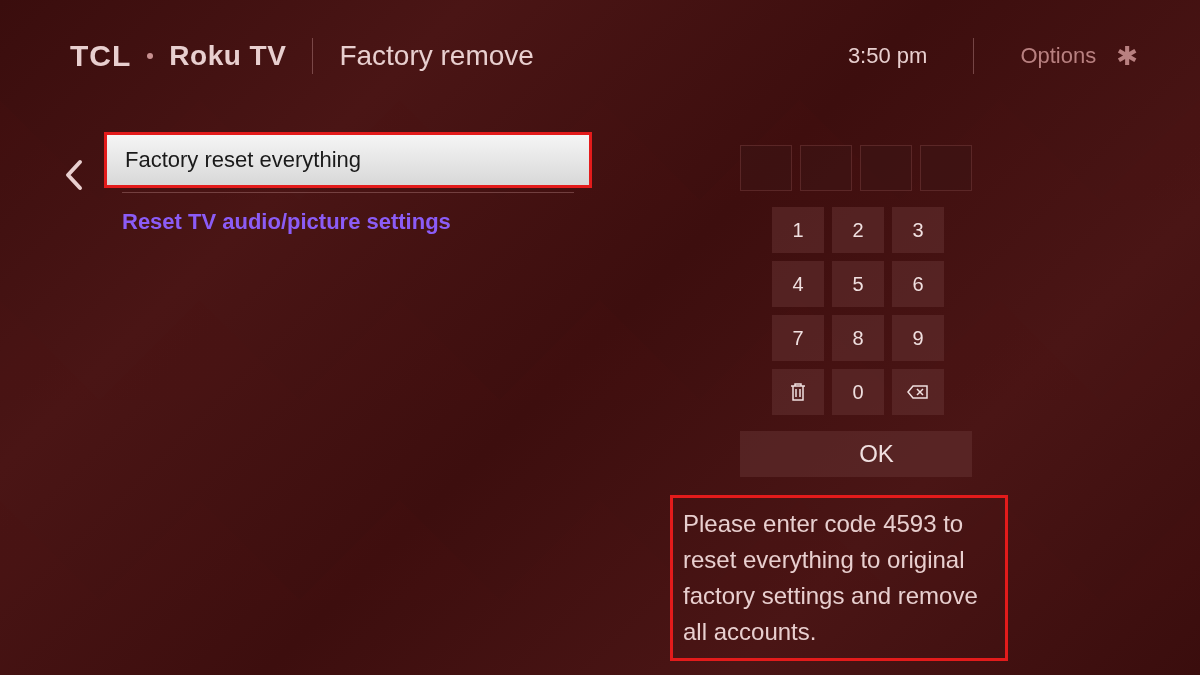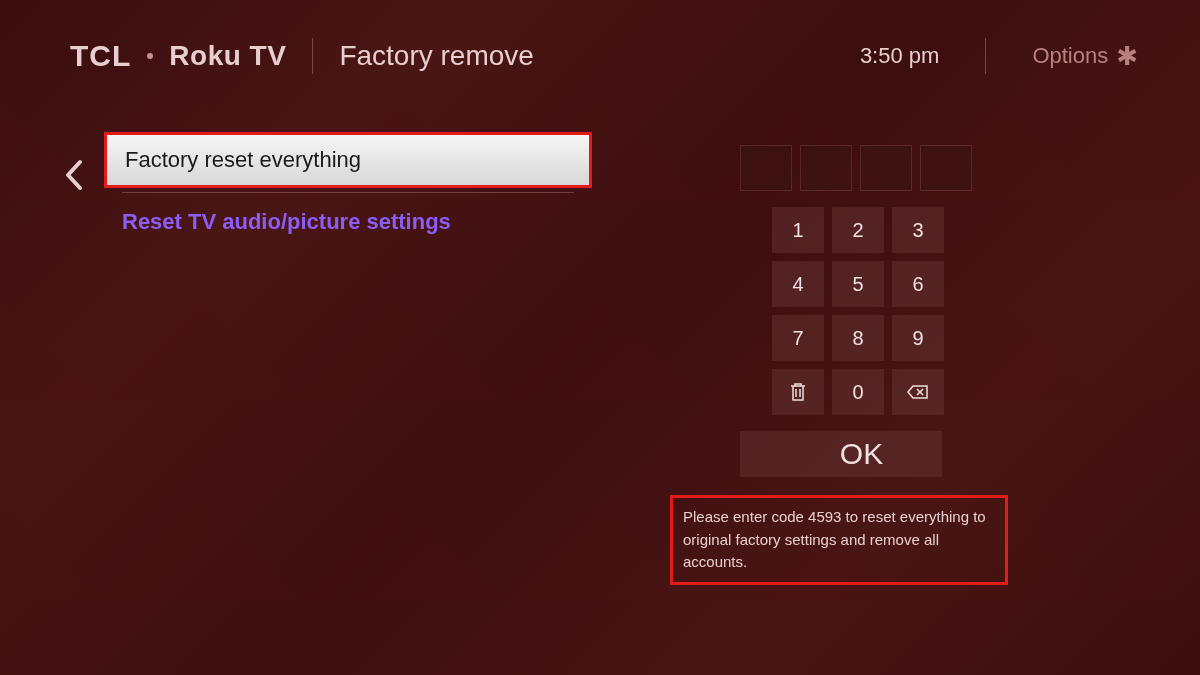--- a/index.html
+++ b/index.html
@@ -77,21 +77,21 @@
       gap: 20px;
     }
     .clock {
       color: #e8cfcf;
       font-size: 22px;
       font-weight: 300;
     }
     .options {
       display: flex;
       align-items: center;
-      gap: 8px;
+      gap: 20px;
       color: #b88080;
       font-size: 22px;
       font-weight: 300;
     }
     .asterisk {
       font-size: 26px;
       color: #b88080;
     }
     .back-chevron {
       position: absolute;
@@ -154,39 +154,39 @@
       height: 46px;
       background: rgba(100,50,50,0.55);
       display: flex;
       align-items: center;
       justify-content: center;
       color: #f0e0e0;
       font-size: 20px;
       font-weight: 400;
     }
     .ok-button {
-      width: 202px;
+      width: 232px;
       height: 46px;
       background: rgba(100,50,50,0.55);
       display: flex;
       align-items: center;
       justify-content: center;
       color: #f0e0e0;
-      font-size: 30px;
+      font-size: 24px;
       font-weight: 300;
       margin-bottom: 18px;
       padding-left: 41px;
     }
     .instruction {
       width: 338px;
       margin-left: -70px;
       padding: 8px 10px;
       border: 3px solid #e31b1b;
       color: #e8cfcf;
-      font-size: 15px;
+      font-size: 24px;
       font-weight: 300;
       line-height: 1.5;
     }
   </style>
 </head>
 <body>
 
 <div class="header">
   <div class="brand">
     <span class="tcl">TCL</span>

